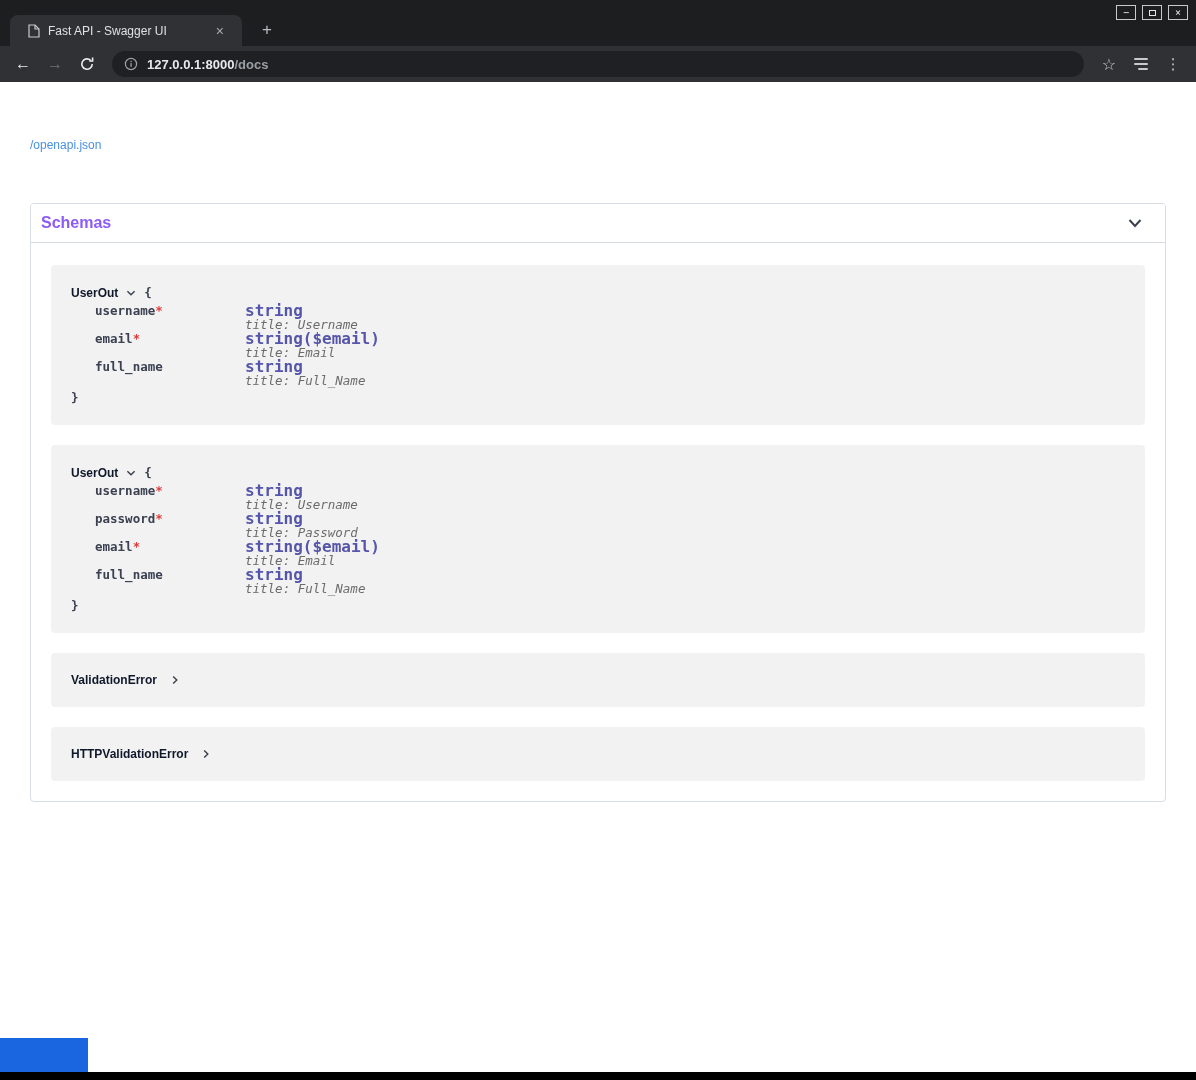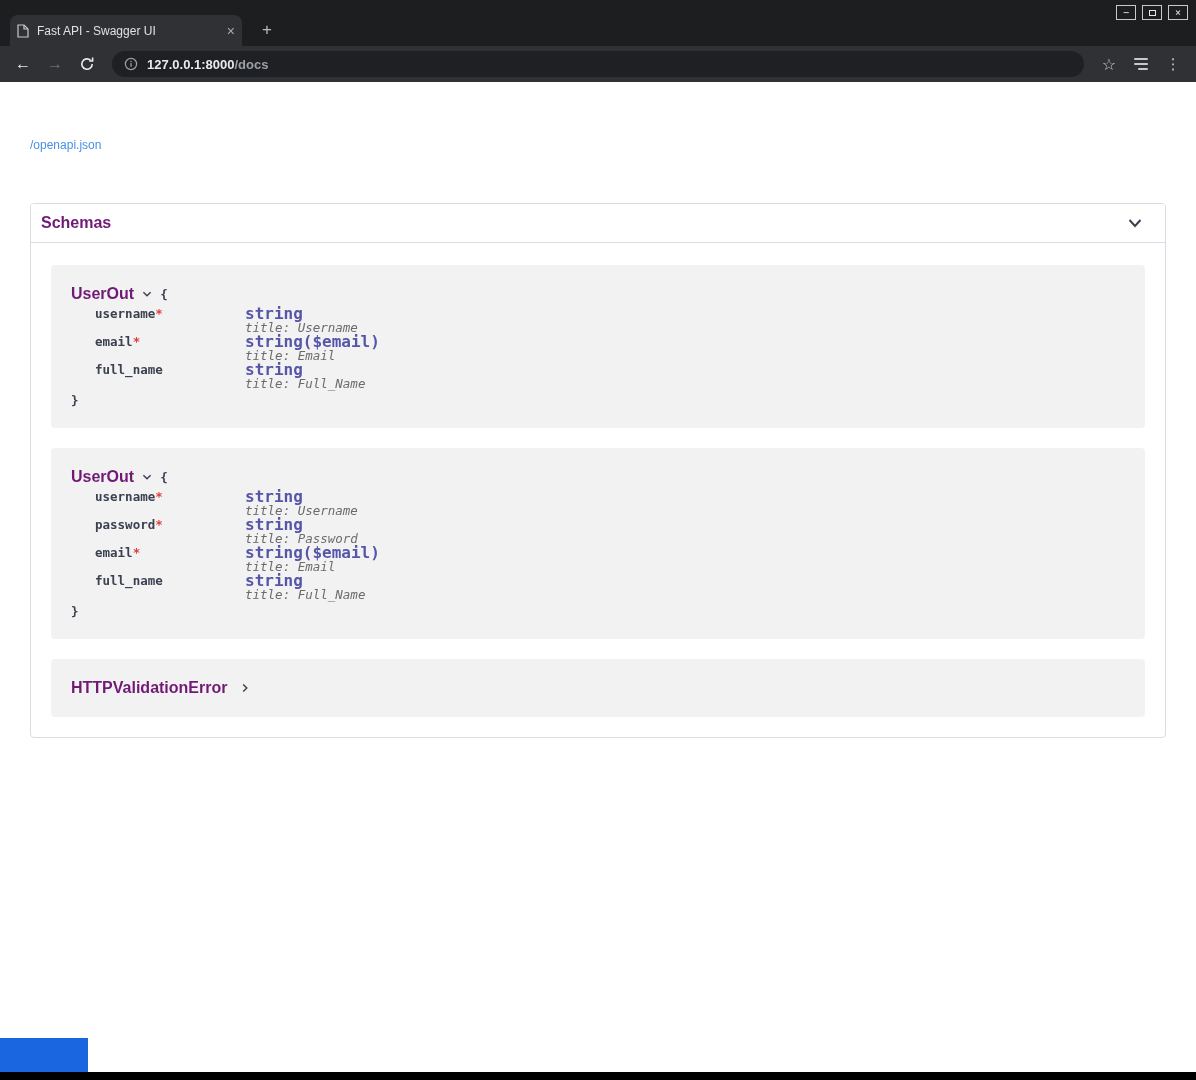--- a/index.html
+++ b/index.html
@@ -22,21 +22,21 @@
     width:20px; height:15px; background:transparent;
     border:1px solid #c9c9c9; color:#e6e6e6;
     font-size:10px; line-height:12px; text-align:center;
     display:flex; align-items:center; justify-content:center;
     font-family:"DejaVu Sans Mono", monospace; cursor:default;
   }
   .maxbox { display:block; width:7px; height:6px; border:1px solid #e6e6e6; }
   .tab {
     position:absolute; left:10px; bottom:0; height:31px; width:232px;
     background:#303134; border-radius:8px 8px 0 0;
-    display:flex; align-items:center; padding:0 7px; gap:8px;justify-content:space-between;
+    display:flex; align-items:center; padding:0 18px; gap:8px;justify-content:space-between;
   }
   .tab-title {
     flex:1; color:#dfe1e5; font-size:12px; white-space:nowrap;
     overflow:hidden; text-overflow:ellipsis;
   }
   .tab-close { color:#a8abb0; font-size:14px; line-height:14px; cursor:default; }
   .new-tab {
     position:absolute; left:254px; bottom:4px; width:26px; height:24px;
     background:transparent; border:none; color:#b9bcc1; font-size:17px;
     display:flex; align-items:center; justify-content:center;
@@ -99,29 +99,29 @@
   
   .schemas {
     margin-top:50px; border:1px solid #d8dde3; border-radius:4px;
     overflow:hidden;
   }
   .schemas-header {
     display:flex; align-items:center; justify-content:space-between;
     padding:9px 20px 9px 10px; border-bottom:1px solid #d8dde3;
     background:#fff; cursor:pointer;
   }
-  .schemas-header h4 { font-size:16px; font-weight:700; color:#701a75; }
+  .schemas-header h4 { font-size:16px; font-weight:700; color:#8b5cf6; }
   .models { padding:22px 20px 20px; }
   .model {
     background:rgba(0,0,0,.05); border-radius:4px; padding:20px;
     margin-bottom:20px;
   }
   .model:last-child { margin-bottom:0; }
   .model-title { display:flex; align-items:center; gap:7px; cursor:pointer; }
-  .model-name { font-size:16px; font-weight:700; color:#701a75; }
+  .model-name { font-size:12px; font-weight:700; color:#0f172a; }
   .brace {
     font-family:"DejaVu Sans Mono", monospace; font-size:12.5px;
     font-weight:700; color:#3b4151;
   }
   .props { margin:4px 0 2px 24px; }
   .prop-row { display:flex; line-height:14px; }
   .prop-name {
     width:150px; font-family:"DejaVu Sans Mono", monospace; font-size:12.5px;
     font-weight:700; color:#3b4151; flex-shrink:0;
   }
@@ -295,20 +295,30 @@
             <span class="prop-name"><span>full_name</span><span class="required-star"></span></span>
             <span class="prop-def">
               <span class="prop-type">string</span>
               <span class="prop-meta">title: Full_Name</span>
             </span>
           </div>
         </div>
         <div class="brace close-brace">}</div>
       </div>
 
+      <div class="model collapsed">
+        <div class="model-title">
+          <span class="model-name">ValidationError</span>
+          <span>
+            <svg width="12" height="12" viewBox="0 0 20 20">
+              <path d="M7 4 L13 10 L7 16" fill="none" stroke="#3b4151" stroke-width="2.4"></path>
+            </svg>
+          </span>
+        </div>
+      </div>
 
       <div class="model collapsed">
         <div class="model-title">
           <span class="model-name">HTTPValidationError</span>
           <span>
             <svg width="12" height="12" viewBox="0 0 20 20">
               <path d="M7 4 L13 10 L7 16" fill="none" stroke="#3b4151" stroke-width="2.4"></path>
             </svg>
           </span>
         </div>

